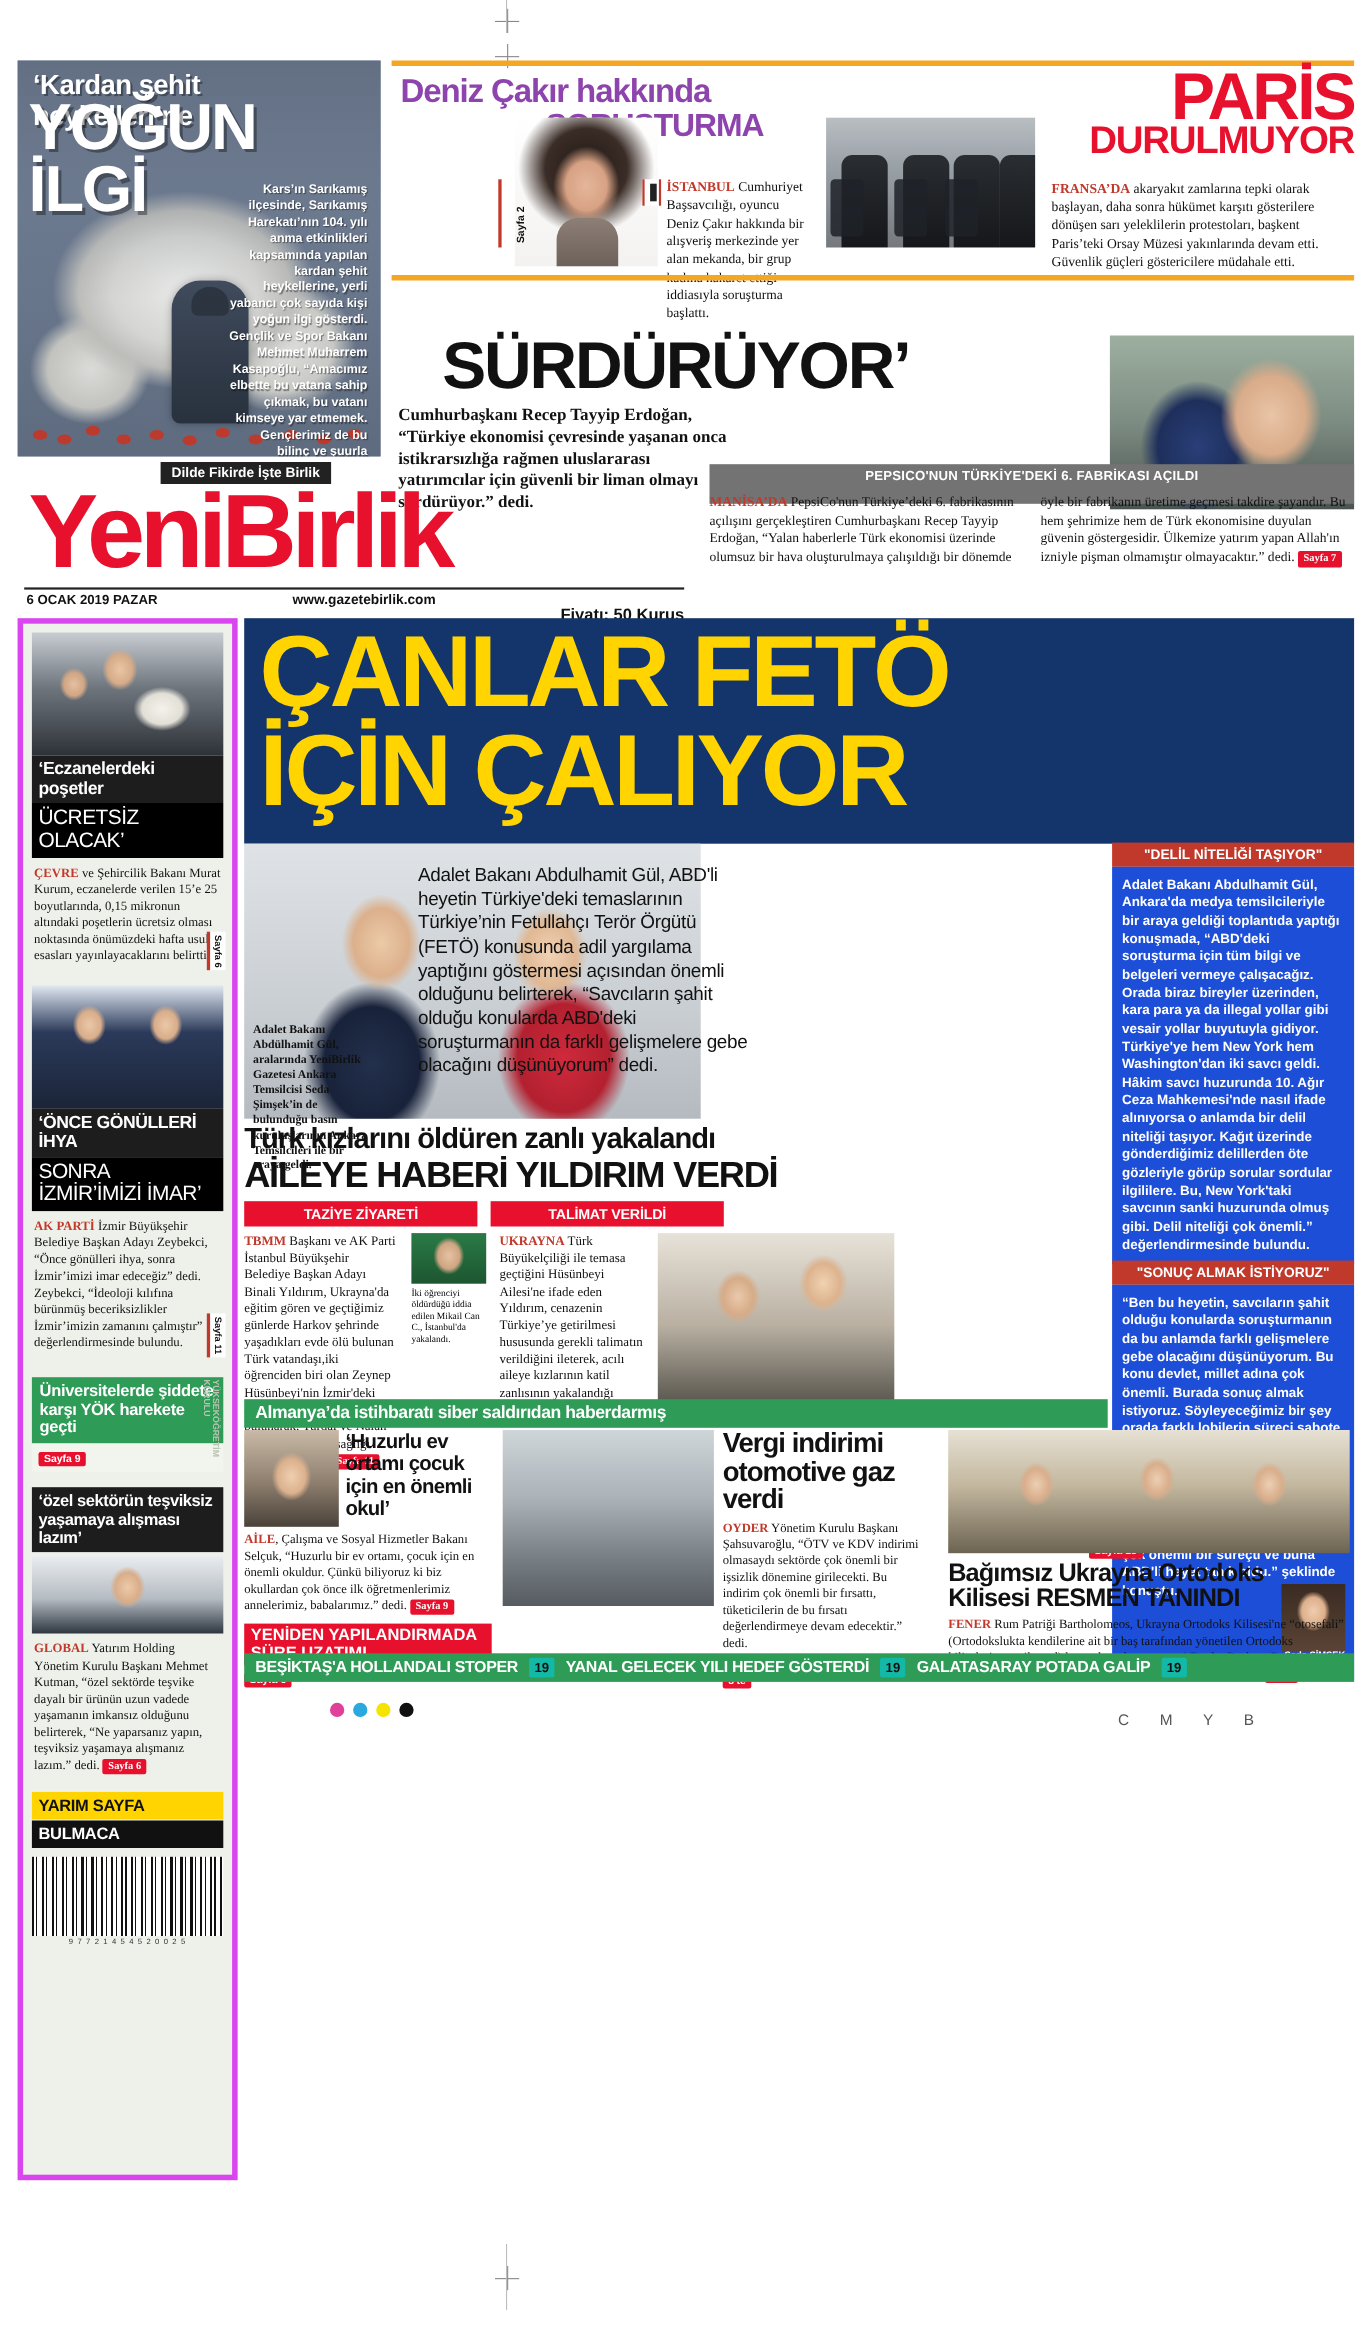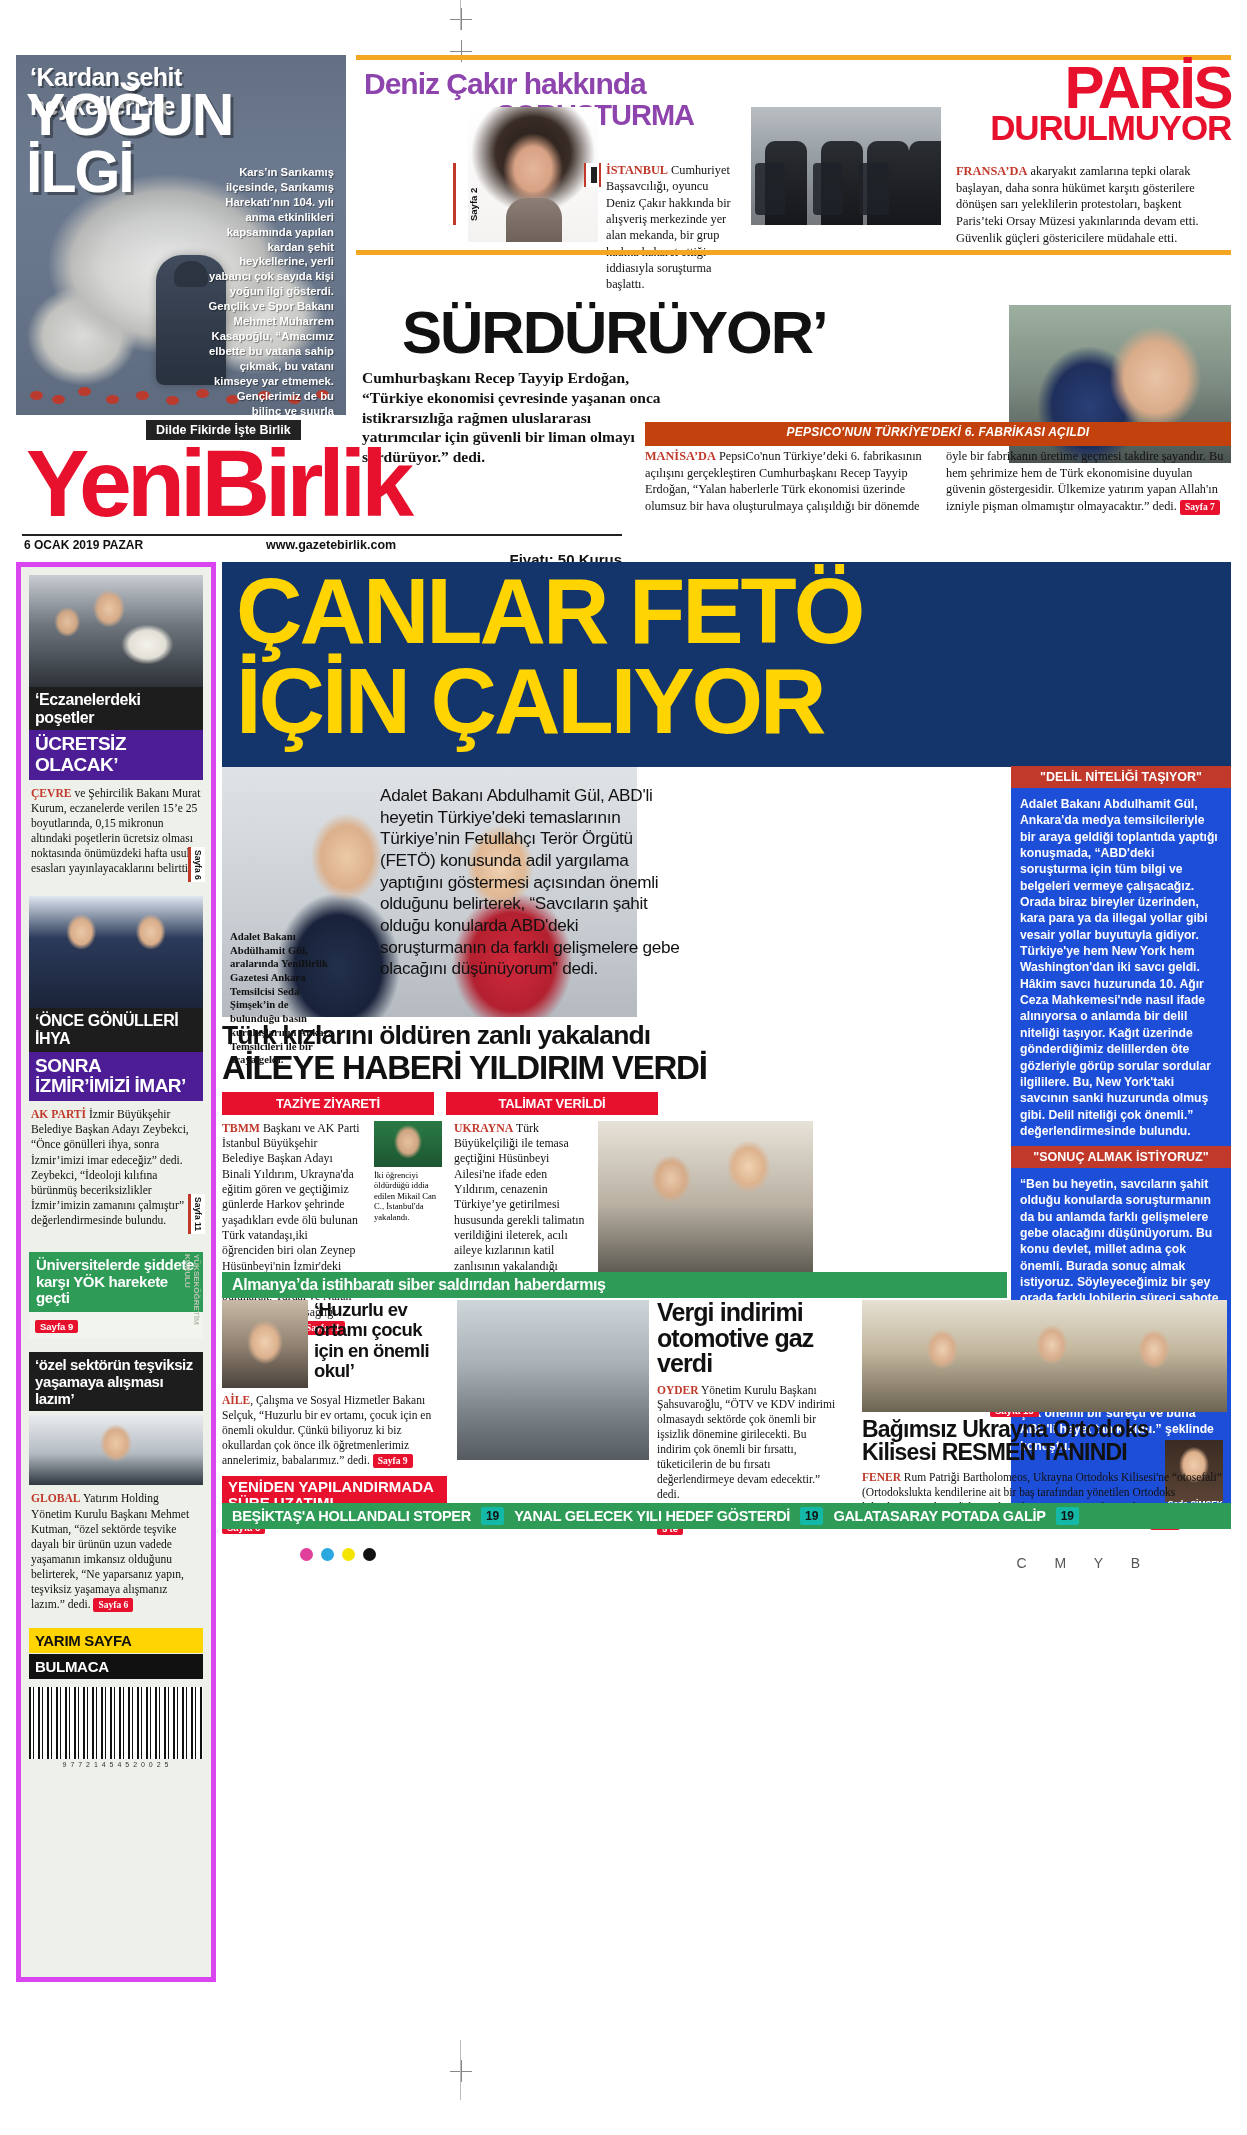--- a/index.html
+++ b/index.html
@@ -108,21 +108,21 @@
      font-size:12.5px; font-weight:bold; padding:3px 10px; }
   .mh-logo { position:absolute; left:10px; top:16px; font-size:95px; font-weight:bold;
      color:#e8112d; letter-spacing:-5px; line-height:1; }
   .mh-rule { position:absolute; left:6px; top:114px; width:600px; height:2px; background:#222; }
   .mh-date { position:absolute; left:8px; top:118px; font-size:12px; font-weight:bold; color:#111; }
   .mh-web { position:absolute; left:250px; top:118px; font-size:12.5px; font-weight:bold; color:#111; }
   .mh-price { position:absolute; right:14px; top:131px; font-size:15px; font-weight:bold; color:#111; }
 
   
   .pepsi { position:absolute; left:645px; top:422px; width:586px; height:122px; }
-  .pepsi-bar { position:absolute; left:0; top:0; right:0; height:24px; background:#c2410c;font-style:italic; }
+  .pepsi-bar { position:absolute; left:0; top:0; right:0; height:36px; background:#737373; }
   .pepsi-bar span { display:block; color:#fff; font-size:12px; font-weight:bold;
      text-align:center; line-height:20px; letter-spacing:.2px; }
   .pepsi-cols { position:absolute; left:0; top:26px; right:0; display:flex; gap:16px; }
   .pepsi-cols div { flex:1; font-family:"Liberation Serif", serif; font-size:12.3px; line-height:1.36; color:#111; }
   .pepsi-cols .loc { color:#c0392b; font-weight:bold; }
 
   
   .leftcol { position:absolute; left:16px; top:562px; width:200px; height:1420px;
      background:#eef1ea; border:5px solid #d946ef; }
 
@@ -158,21 +158,21 @@
        radial-gradient(ellipse 15px 18px at 50% 40%, #efcdae 0%, #ddb08c 70%, rgba(221,176,140,0) 100%),
        linear-gradient(180deg,#3a2b22 0%, #5b4436 100%); }
   .rp-name { position:absolute; right:8px; bottom:8px; width:64px; color:#fff;
      font-size:8.5px; font-weight:bold; text-align:right; line-height:1.2; }
 
   
   .card { position:relative; margin:8px 8px 12px; }
   .card .ph { width:100%; height:112px; }
   .card .blkbar { background:#1d1d1d; color:#fff; font-size:16px; font-weight:bold;
      padding:4px 6px; line-height:1.1; letter-spacing:-.4px; }
-  .card .redbar { background:#4c1d95; color:#fff; font-size:19px; font-weight:bold;
+  .card .redbar { background:#000000; color:#fff; font-size:19px; font-weight:normal;
      padding:4px 6px; line-height:1.1; letter-spacing:-.5px; }
   .card .txt { font-family:"Liberation Serif", serif; font-size:11.6px; line-height:1.3;
      color:#111; padding:6px 2px 0; }
   .card .txt .loc { color:#c0392b; font-weight:bold; }
   .sidetab { position:absolute; right:-2px; bottom:-6px; background:#fff; border-left:3px solid #c0392b;
      padding:3px 2px; }
   .sidetab span { display:block; font-size:8.5px; font-weight:bold; writing-mode:vertical-rl; color:#111; }
 
   .pill-green { background:#2e9b57; color:#fff; font-size:15px; font-weight:bold;
      padding:5px 7px; line-height:1.12; letter-spacing:-.3px; }

